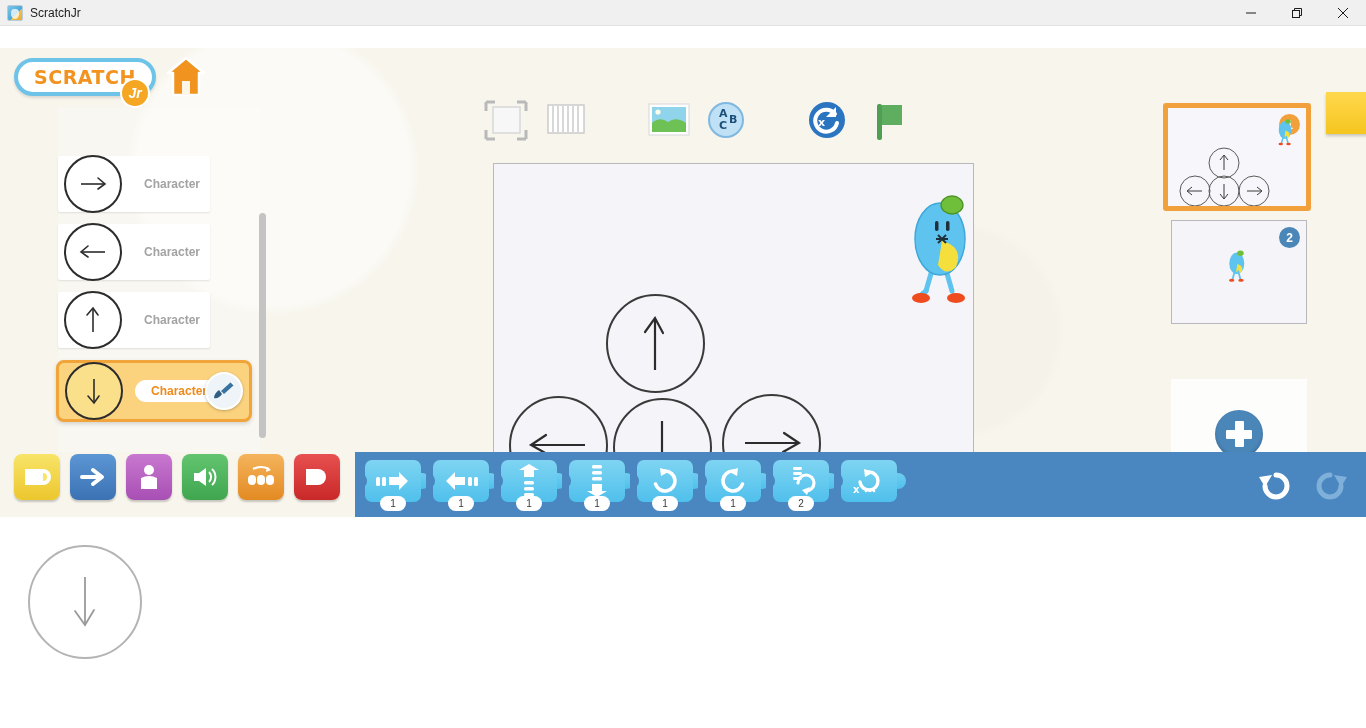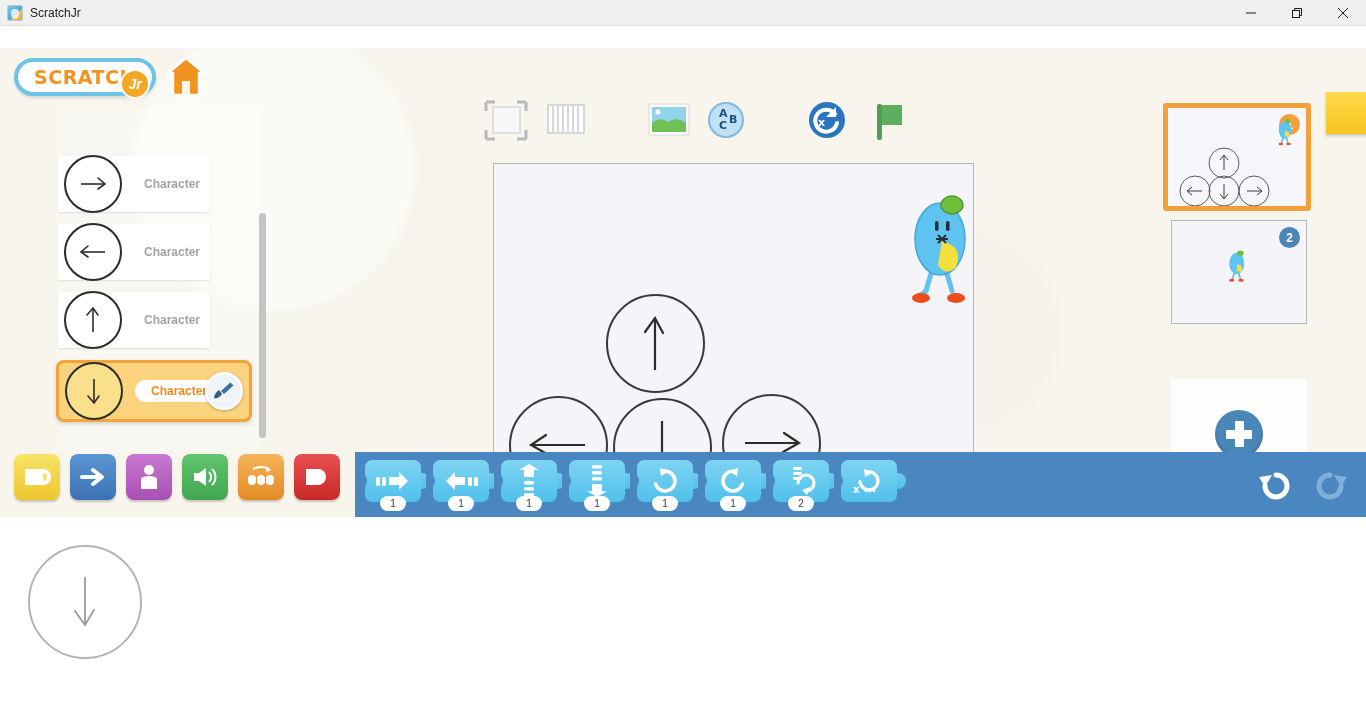--- a/index.html
+++ b/index.html
@@ -63,21 +63,21 @@
     border: 4px solid #6ec4e8;
     display: flex; align-items: center; justify-content: center;
     box-shadow: 0 2px 3px rgba(0,0,0,.12);
   }
   .logo-text {
     font-size: 19px; font-weight: bold; letter-spacing: .5px;
     color: #f2931f; font-family: "DejaVu Sans", sans-serif;
     text-shadow: 0 1px 0 #fff;
   }
   .logo-jr {
-    position: absolute; right: 2px; top: 7px; width: 30px; height: 30px;
+    position: absolute; right: 2px; top: 16px; width: 30px; height: 30px;
     border-radius: 50%; background: #f5a623; color: #fff;
     display: flex; align-items: center; justify-content: center;
     font-size: 14px; font-weight: bold; font-style: italic;
     border: 2px solid #fff;
   }
   .home-btn {
     position: absolute; left: 166px; top: 8px; width: 40px; height: 42px; cursor: pointer;
   }
 
   

